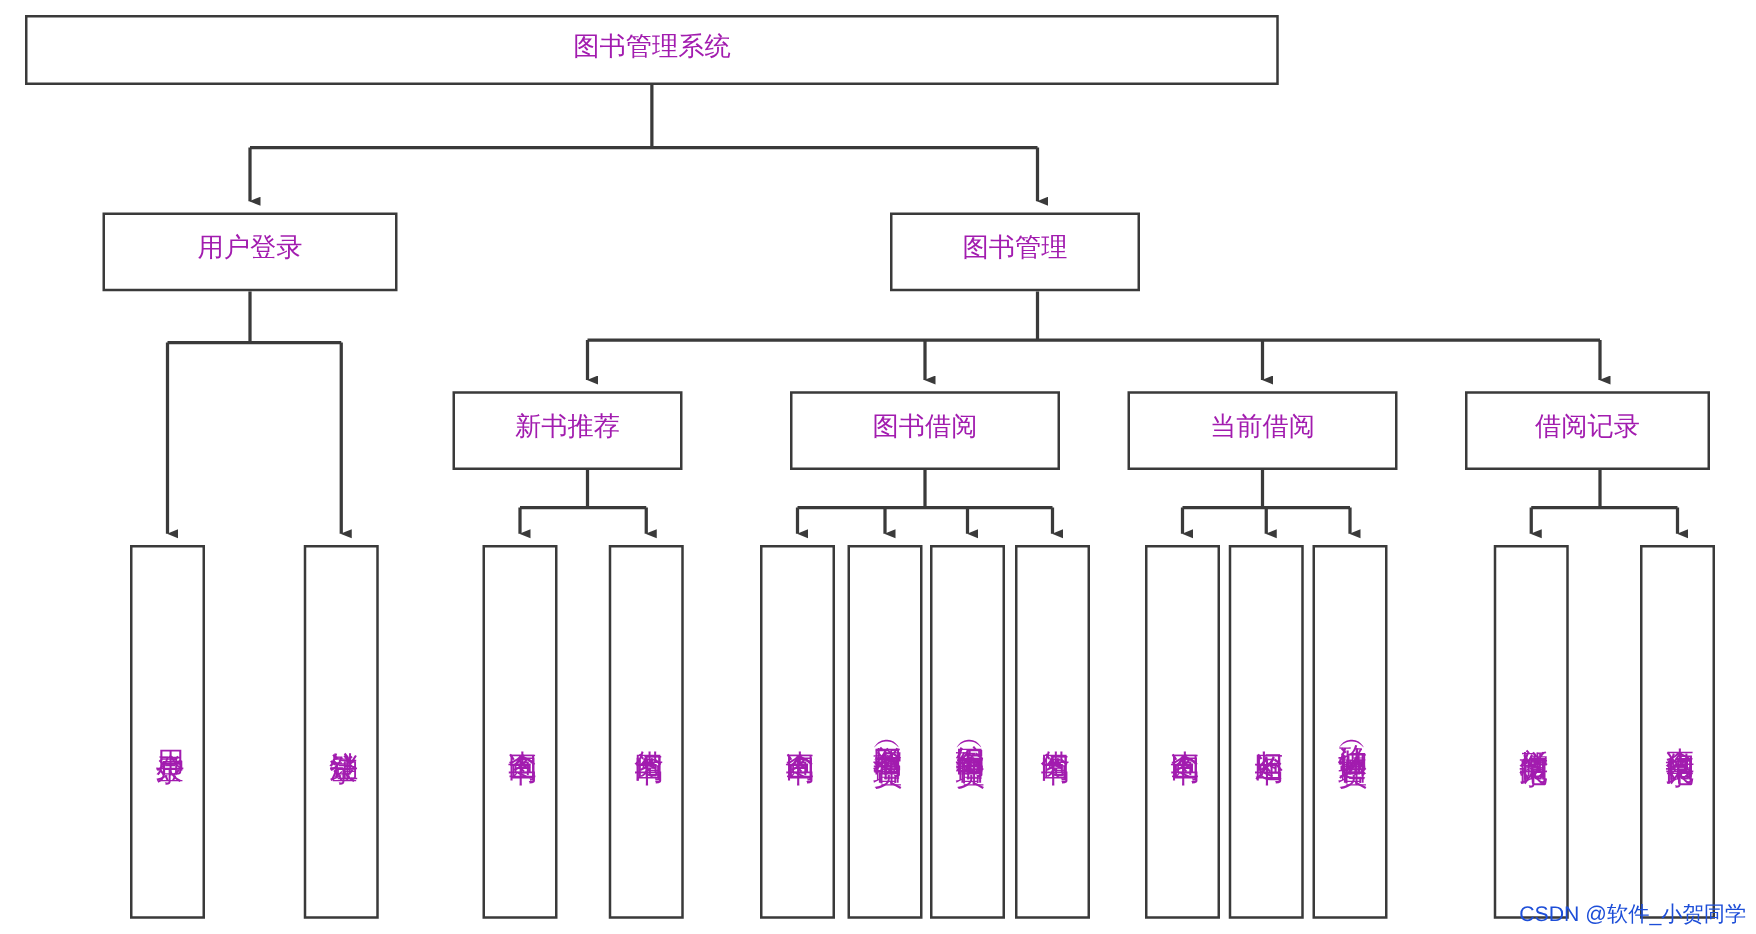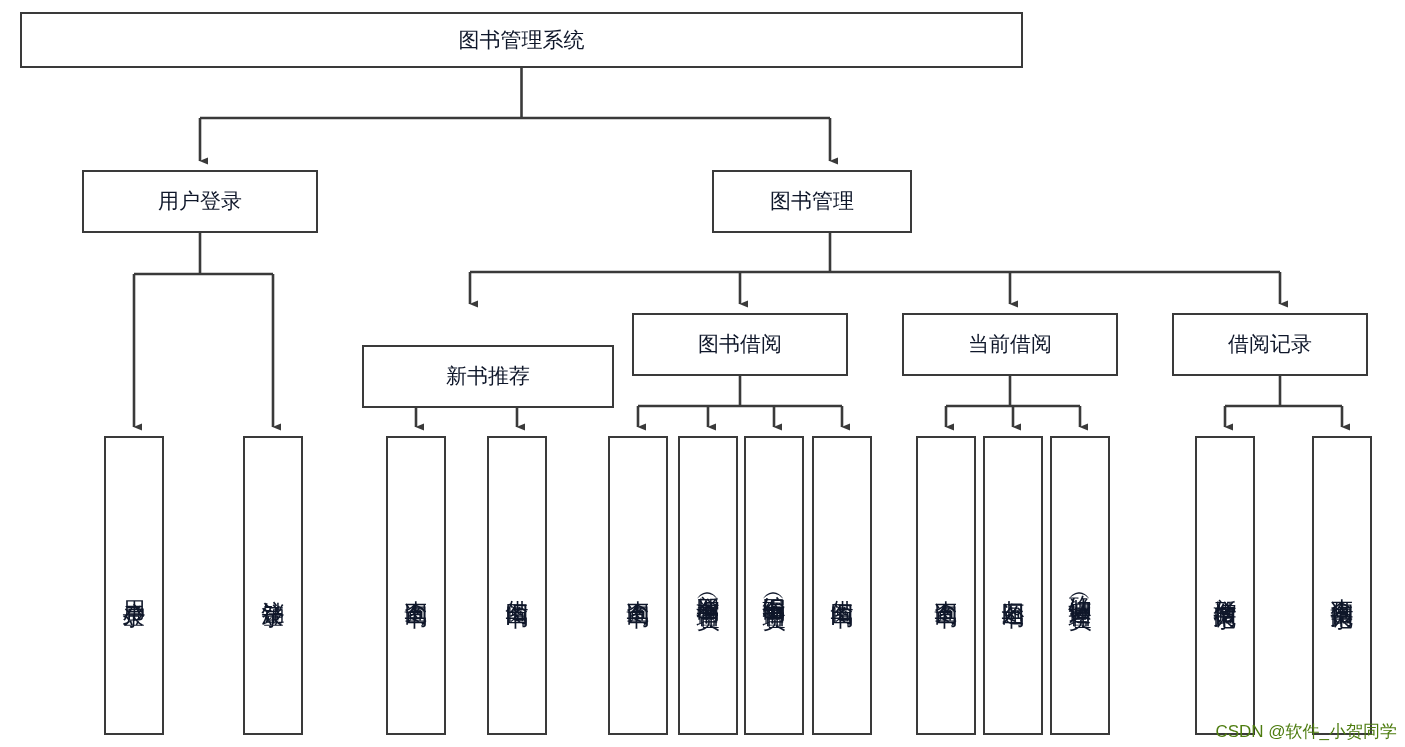--- a/index.html
+++ b/index.html
@@ -31,22 +31,22 @@
     position: absolute;
     box-sizing: border-box;
     border: 2px solid #3a3a3a;
     background: #ffffff;
     display: flex;
     align-items: center;
     justify-content: center;
     overflow: hidden;
   }
   .node-label {
-    color: #0f172a;
-    font-family: Liberation Sans, sans-serif;
+    color: #a21caf;
+    font-family: Liberation Mono, monospace;
     white-space: nowrap;
     line-height: 1.18;
   }
   .node-h .node-label {
     font-size: 21px;
   }
   .node-v {
     align-items: center;
     justify-content: center;
   }
@@ -55,21 +55,21 @@
     text-orientation: upright;
     font-size: 23px;
     letter-spacing: 2px;
     line-height: 1;
   }
   #watermark {
     position: absolute;
     right: 8px;
     bottom: 4px;
     font-size: 17px;
-    color: #4d7c0f;
+    color: #1d4ed8;
     font-family: "Liberation Sans", sans-serif;
     white-space: nowrap;
     pointer-events: none;
   }
 </style>
 </head>
 <body>
 
 <div id="diagram-root">
 
@@ -131,21 +131,21 @@
     <span class="node-label">图书管理系统</span>
   </div>
 
   <div class="node-box node-h" style="left: 82px; top: 170px; width: 236px; height: 63px;">
     <span class="node-label">用户登录</span>
   </div>
   <div class="node-box node-h" style="left: 712px; top: 170px; width: 200px; height: 63px;">
     <span class="node-label">图书管理</span>
   </div>
 
-  <div class="node-box node-h" style="left: 362px; top: 313px; width: 252px; height: 63px; margin-top: 32px;">
+  <div class="node-box node-h" style="left: 362px; top: 313px; width: 184px; height: 63px;">
     <span class="node-label">新书推荐</span>
   </div>
   <div class="node-box node-h" style="left: 632px; top: 313px; width: 216px; height: 63px;">
     <span class="node-label">图书借阅</span>
   </div>
   <div class="node-box node-h" style="left: 902px; top: 313px; width: 216px; height: 63px;">
     <span class="node-label">当前借阅</span>
   </div>
   <div class="node-box node-h" style="left: 1172px; top: 313px; width: 196px; height: 63px;">
     <span class="node-label">借阅记录</span>

